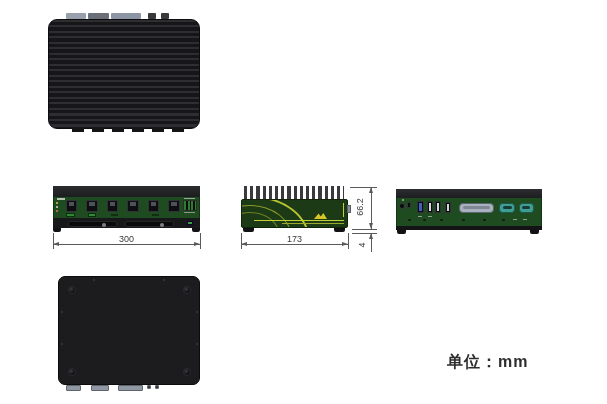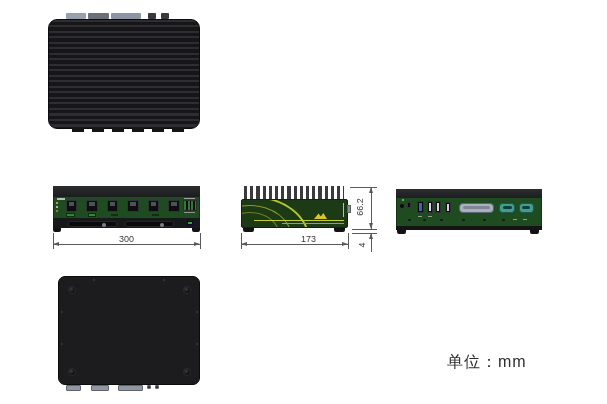--- a/index.html
+++ b/index.html
@@ -76,21 +76,21 @@
   .dsub::before { content:""; position:absolute; left:3px; right:3px; top:2.5px; bottom:2.5px; background:#7f8795; border-radius:3px; }
   .db9 { position:absolute; top:14px; height:9.5px; background:#3f9e92; border:1px solid #1f5650; box-sizing:border-box; border-radius:3.5px; }
   .db9::before { content:""; position:absolute; left:2.5px; right:2.5px; top:2.2px; bottom:2.2px; background:#173c37; border-radius:2.5px; }
   .rv-dash { position:absolute; top:26.5px; height:1px; width:4px; background:#8fa08f; }
 
   
   .bottom-view { position:absolute; left:58px; top:276px; width:142px; height:109px;
                  background:#1c1c1f; border:1px solid #0b0b0c; box-sizing:border-box; border-radius:7px; }
   .bv-conn { position:absolute; top:108px; height:6px; background:#8f97a2; border:1px solid #5f646c; box-sizing:border-box; border-radius:1px; }
 
-  .unit-note { position:absolute; left:447px; top:352px; font-size:16px; font-weight:400; color:#2d2d2d; letter-spacing:1px; }
+  .unit-note { position:absolute; left:447px; top:352px; font-size:16px; font-weight:700; color:#2d2d2d; letter-spacing:1px; }
 </style>
 </head>
 <body>
 
 <div class="page">
 
   <div class="top-view">
     <div class="tv-conn" style="left:18px;width:20px;background:#98a0ae;"></div>
     <div class="tv-conn" style="left:40px;width:21px;background:#6a6f78;"></div>
     <div class="tv-conn" style="left:63px;width:30px;background:#8d95a4;"></div>
@@ -154,21 +154,21 @@
     <div class="sv-nub"></div>
     <div class="foot" style="left:2px;top:42px;width:11px;height:4px;"></div>
     <div class="foot" style="left:93px;top:42px;width:11px;height:4px;"></div>
   </div>
 
   <div class="dl" style="left:240.5px;top:233px;width:1px;height:16px;"></div>
   <div class="dl" style="left:348px;top:233px;width:1px;height:16px;"></div>
   <div class="dl" style="left:241px;top:244px;width:107px;height:1px;"></div>
   <span class="ar ar-l" style="left:241px;top:242px;"></span>
   <span class="ar ar-r" style="left:342px;top:242px;"></span>
-  <div class="dimtext" style="left:241px;top:234px;width:107px;margin-left:14px;">173</div>
+  <div class="dimtext" style="left:241px;top:234px;width:107px;">173</div>
 
   <div class="dl" style="left:350px;top:186.5px;width:27px;height:1px;"></div>
   <div class="dl" style="left:352px;top:228.5px;width:25px;height:1px;"></div>
   <div class="dl" style="left:371px;top:187px;width:1px;height:42px;"></div>
   <span class="ar ar-u" style="left:369px;top:187px;"></span>
   <span class="ar ar-d" style="left:369px;top:222.5px;"></span>
   <div class="dimtext vtext" style="left:345px;top:202px;width:30px;">66.2</div>
 
   <div class="dl" style="left:352px;top:232.5px;width:25px;height:1px;"></div>
   <div class="dl" style="left:371px;top:233px;width:1px;height:19px;"></div>

